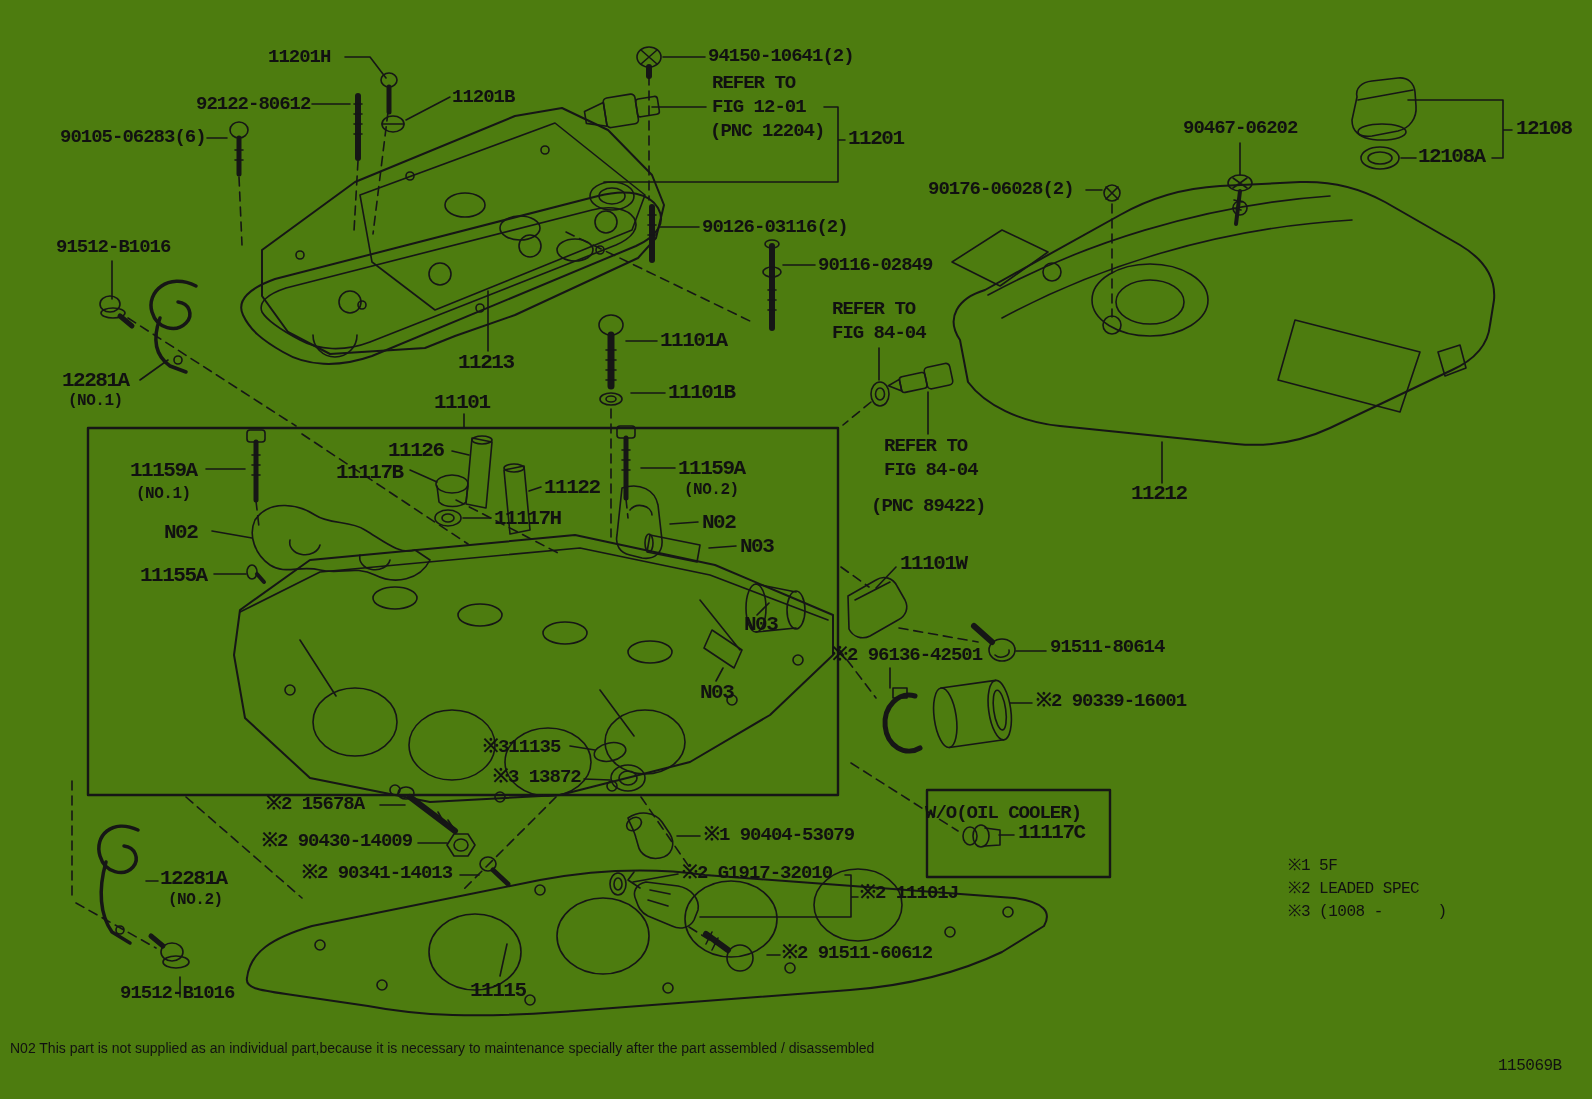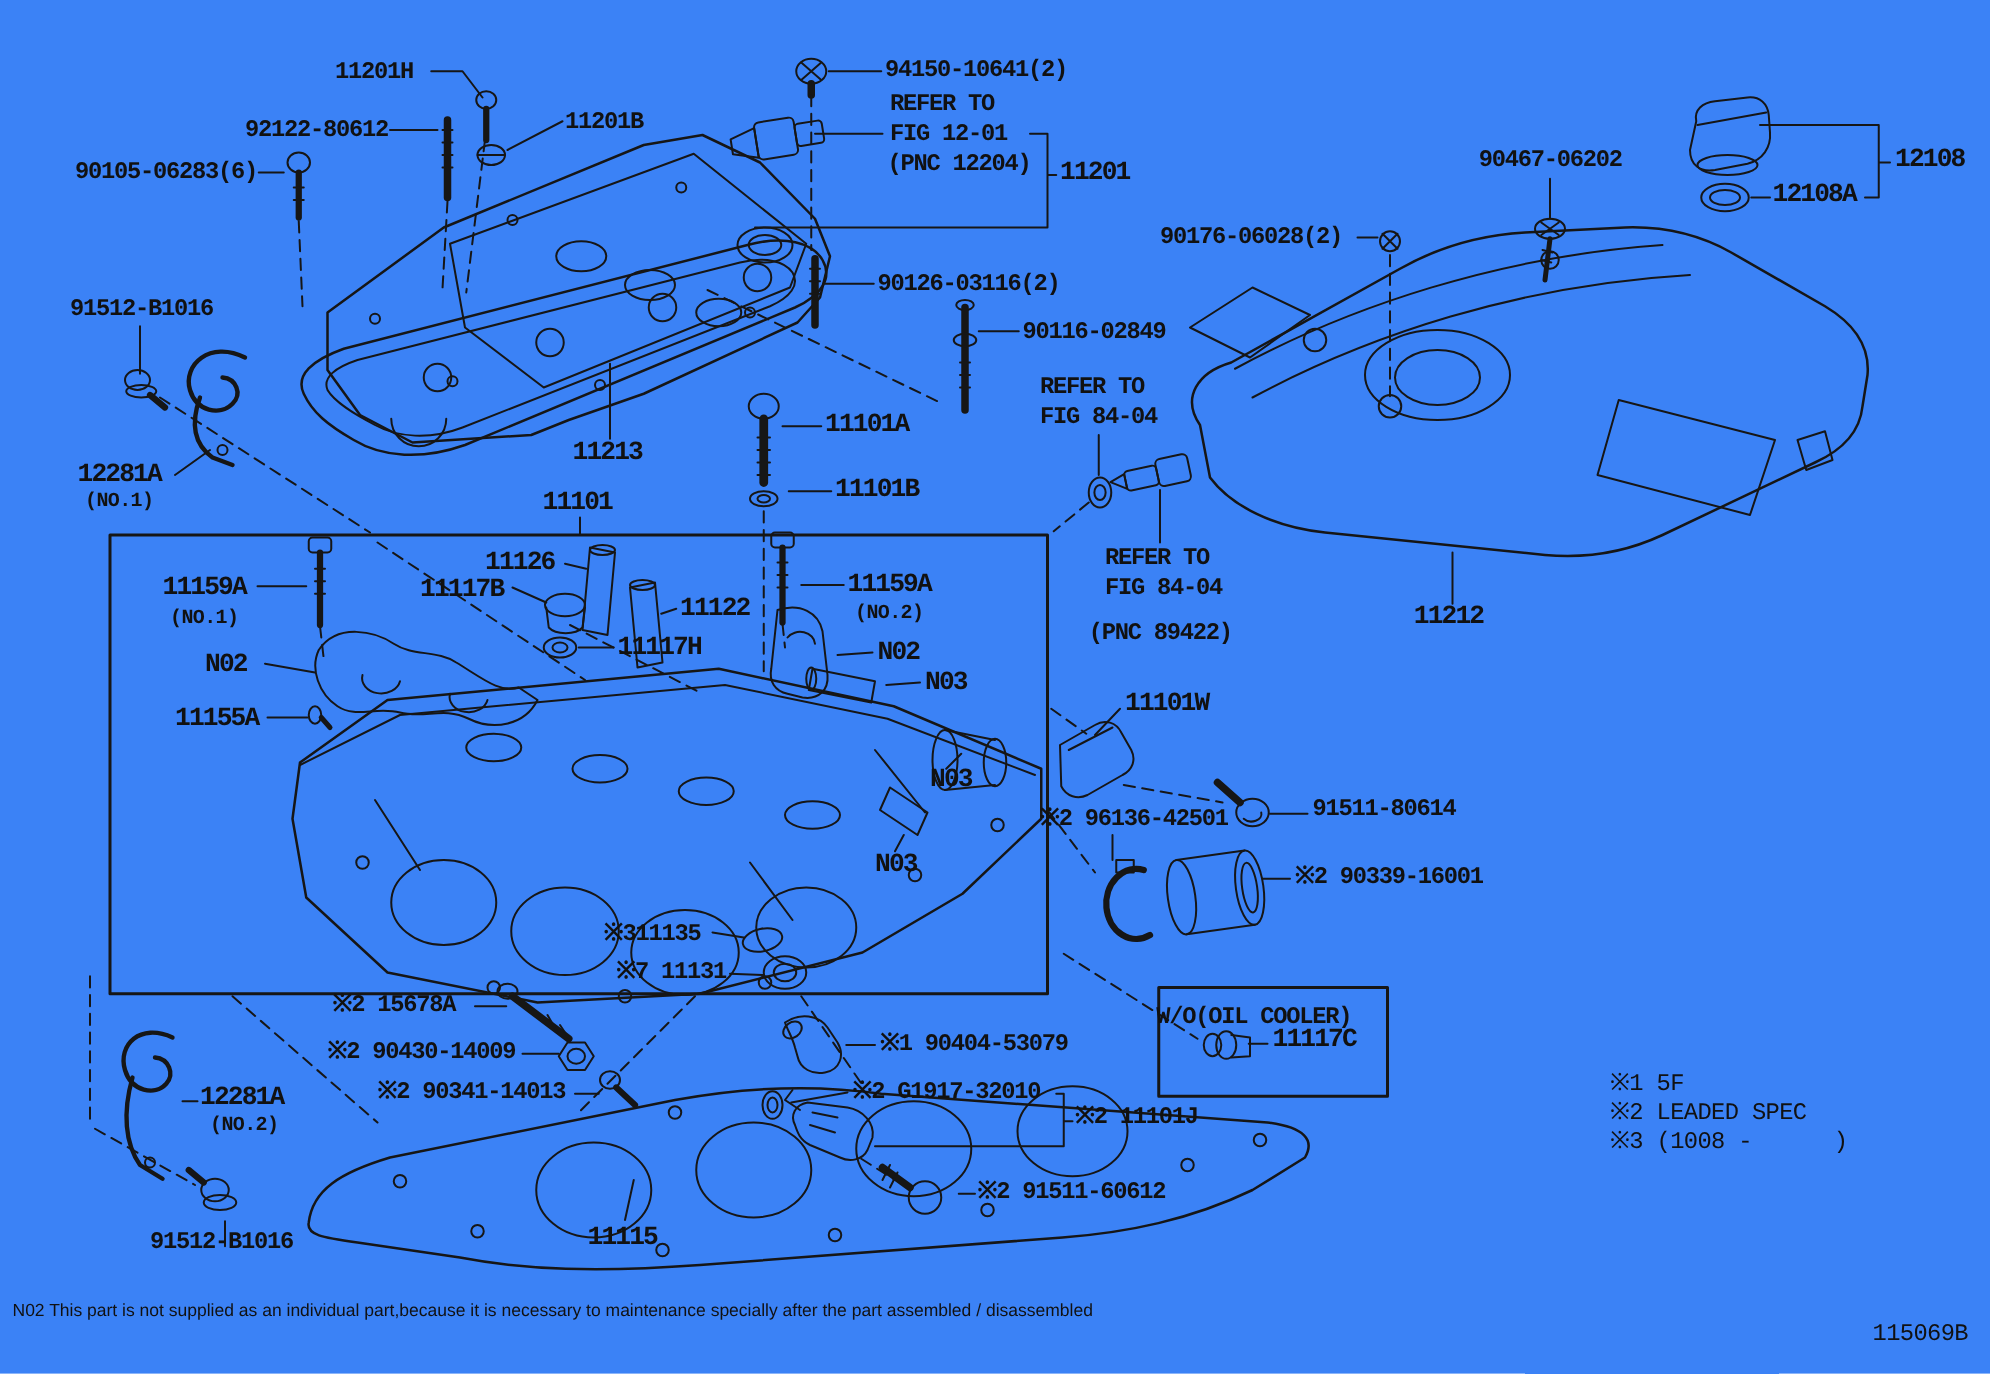--- a/index.html
+++ b/index.html
@@ -1,24 +1,24 @@
 <!DOCTYPE html>
 <html><head>
 <meta charset="utf-8">
 <style>
   html,body{margin:0;padding:0;background:#fff;}
-  #page{position:relative;width:1592px;height:1099px;background:#3b82f6;overflow:hidden;
+  #page{position:relative;width:1592px;height:1099px;background:#4d7c0f;overflow:hidden;
         font-family:"Liberation Sans",sans-serif;}
   #art{position:absolute;left:0;top:0;}
   .lbl{position:absolute;font-family:"Liberation Mono","DejaVu Sans Mono",monospace;
        color:#111;white-space:pre;line-height:1;}
   .lbl.lg{font-size:21px;font-weight:bold;letter-spacing:-1.5px;}
   .lbl.md{font-size:19px;font-weight:bold;letter-spacing:-1px;}
   .lbl.sm{font-size:16px;font-weight:bold;letter-spacing:-0.5px;}
-  .lbl.leg{font-size:19px;font-weight:normal;letter-spacing:-0.5px;text-align:center;}
+  .lbl.leg{font-size:16px;font-weight:normal;letter-spacing:-0.5px;text-align:center;}
   .footnote{position:absolute;left:10px;font-family:"Liberation Sans","DejaVu Sans",sans-serif;
        font-size:14px;color:#111;white-space:pre;}
 </style>
 </head>
 <body>
 
 <div id="page">
 
   <svg id="art" width="1592" height="1099" viewBox="0 0 1592 1099" fill="none" stroke="#161616" stroke-width="1.6" stroke-linecap="round" stroke-linejoin="round">
 
@@ -440,21 +440,21 @@
       <div class="lbl lg" style="left: 702px; top: 512px;">N02</div>
       <div class="lbl lg" style="left: 740px; top: 536px;">N03</div>
       <div class="lbl lg" style="left: 140px; top: 565px;">11155A</div>
       <div class="lbl lg" style="left: 744px; top: 614px;">N03</div>
       <div class="lbl lg" style="left: 700px; top: 682px;">N03</div>
       <div class="lbl lg" style="left: 900px; top: 553px;">11101W</div>
       <div class="lbl md" style="left: 1050px; top: 638px;">91511-80614</div>
       <div class="lbl md" style="left: 832px; top: 646px;">※2 96136-42501</div>
       <div class="lbl md" style="left: 1036px; top: 692px; text-align: center;">※2 90339-16001</div>
       <div class="lbl md" style="left: 483px; top: 738px;">※311135</div>
-      <div class="lbl md" style="left: 493px; top: 768px;">※7 11131</div>
+      <div class="lbl md" style="left: 493px; top: 768px;">※3 13872</div>
       <div class="lbl md" style="left: 266px; top: 795px;">※2 15678A</div>
       <div class="lbl md" style="left: 262px; top: 832px;">※2 90430-14009</div>
       <div class="lbl md" style="left: 302px; top: 864px;">※2 90341-14013</div>
       <div class="lbl md" style="left: 704px; top: 826px;">※1 90404-53079</div>
       <div class="lbl md" style="left: 682px; top: 864px;">※2 G1917-32010</div>
       <div class="lbl md" style="left: 860px; top: 884px;">※2 11101J</div>
       <div class="lbl md" style="left: 782px; top: 944px;">※2 91511-60612</div>
       <div class="lbl lg" style="left: 160px; top: 868px;">12281A</div>
       <div class="lbl sm" style="left: 168px; top: 892px;">(NO.2)</div>
       <div class="lbl md" style="left: 120px; top: 984px;">91512-B1016</div>

